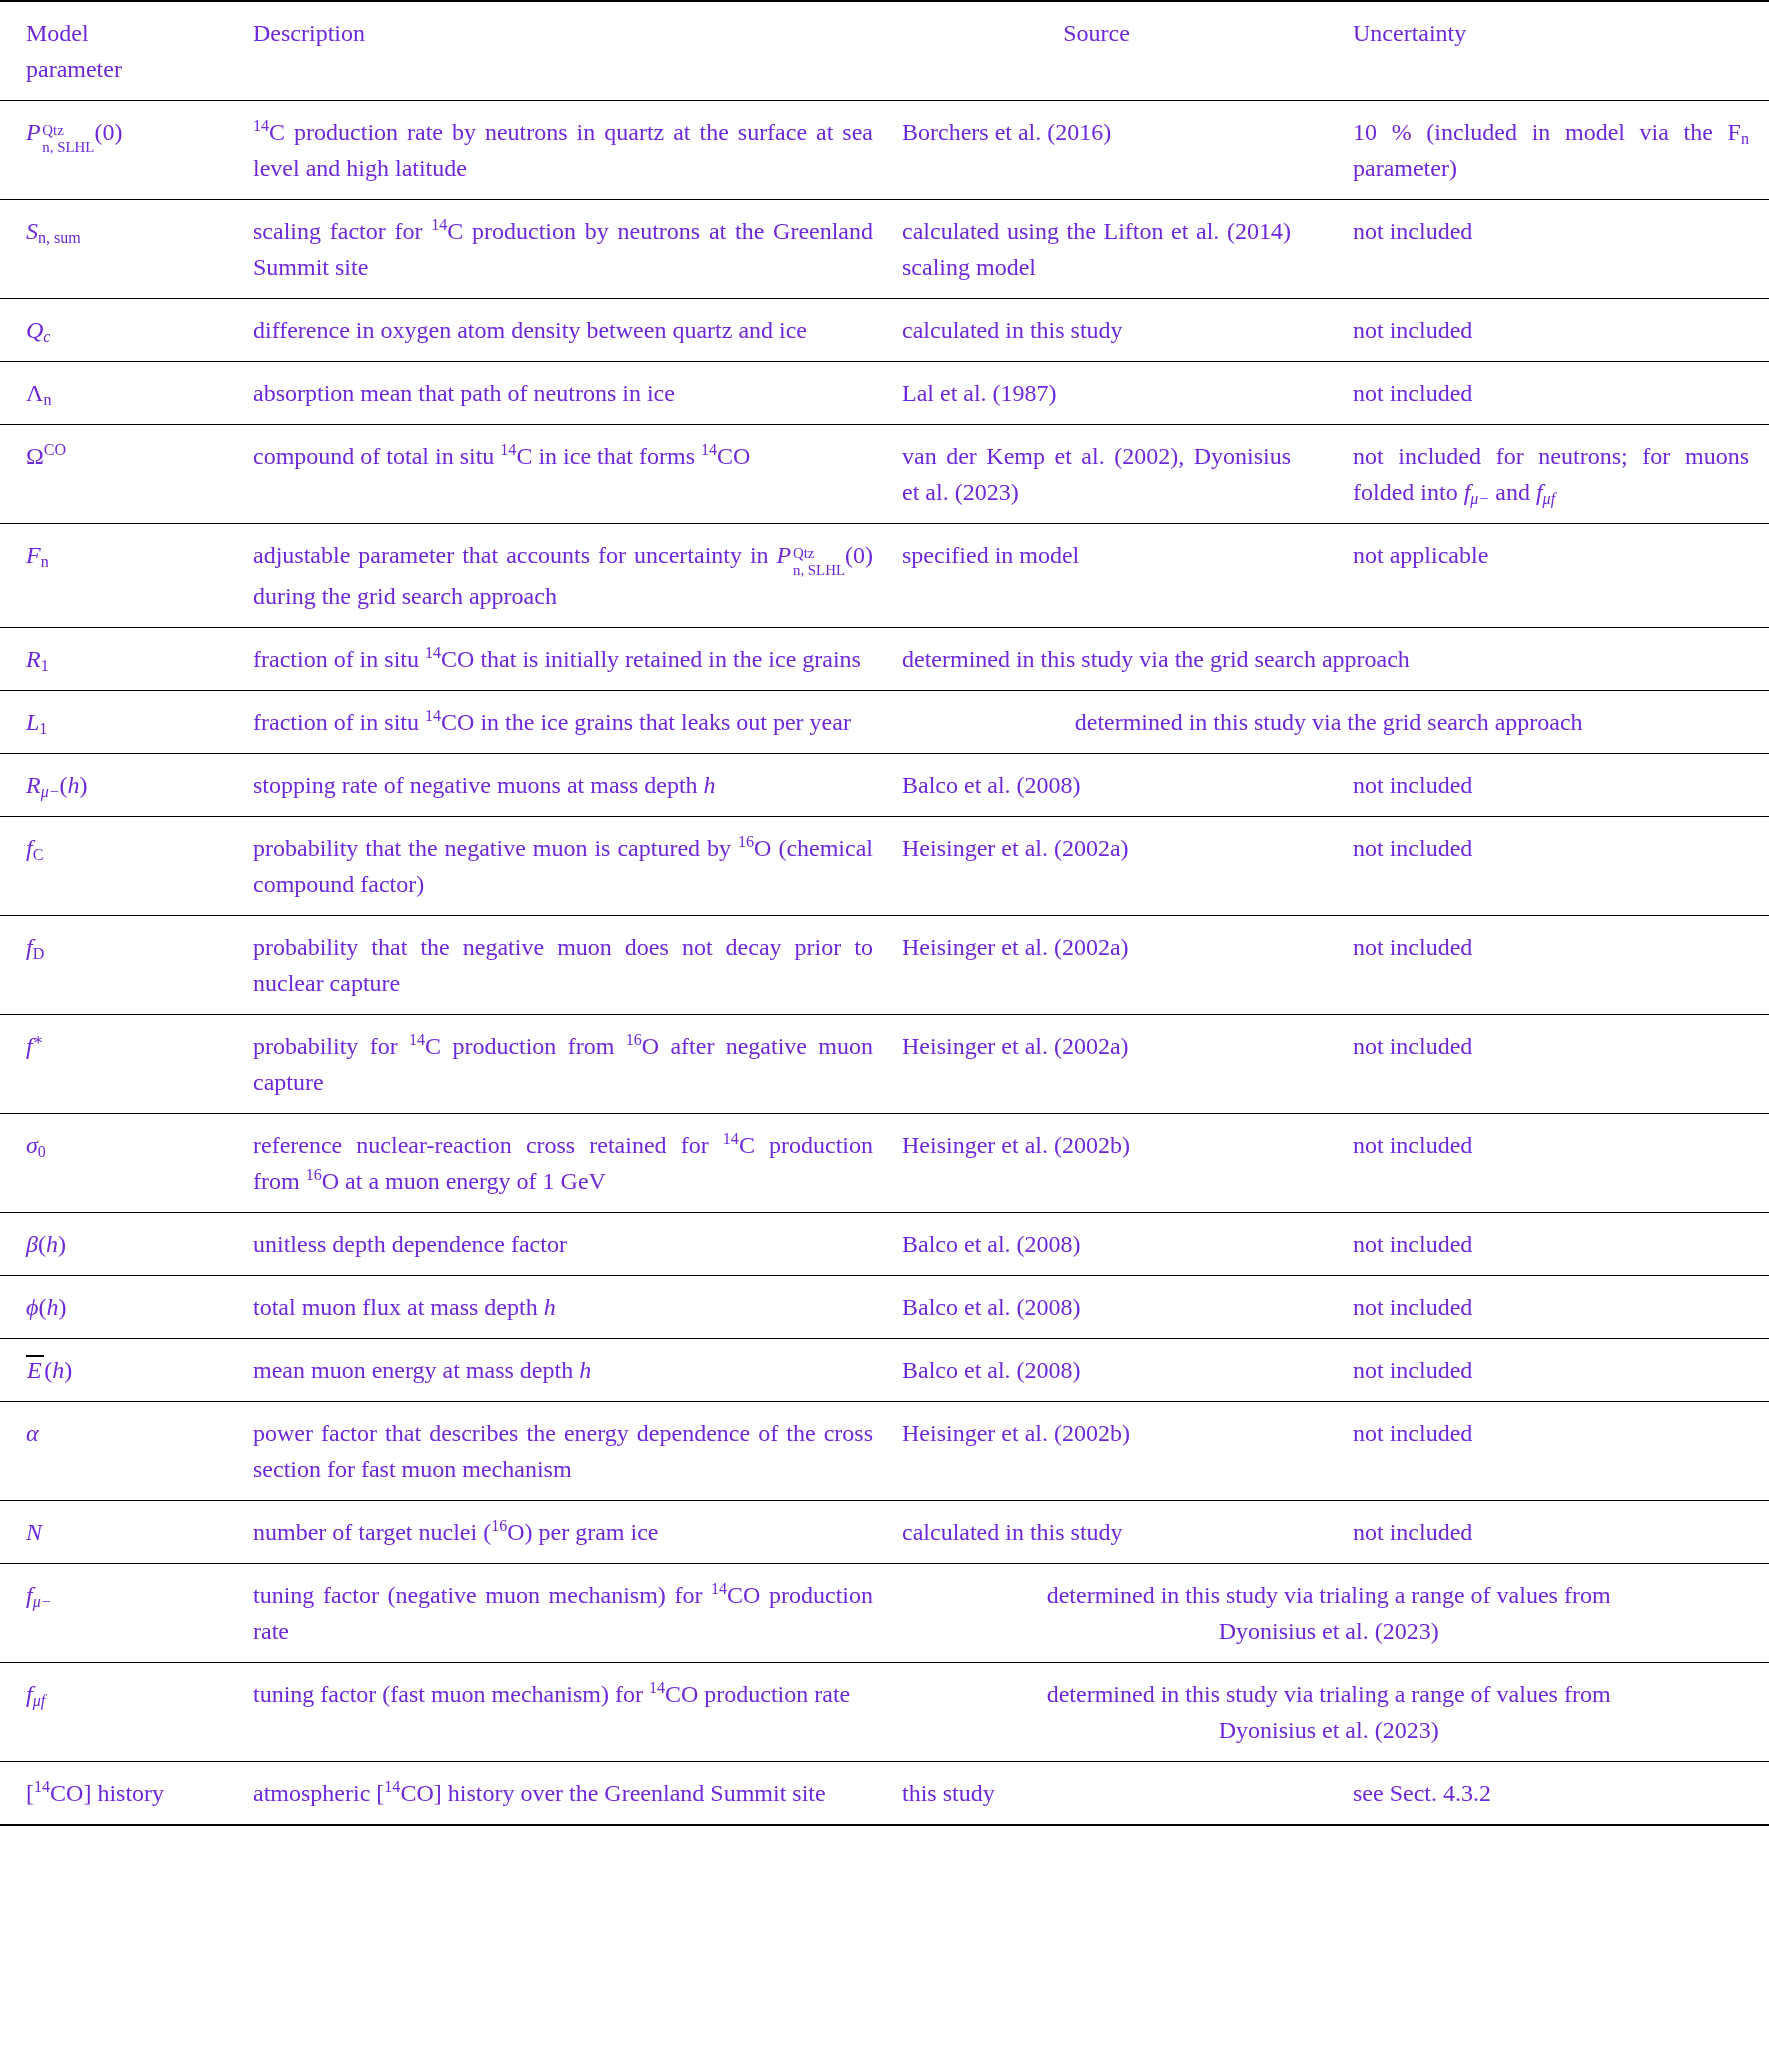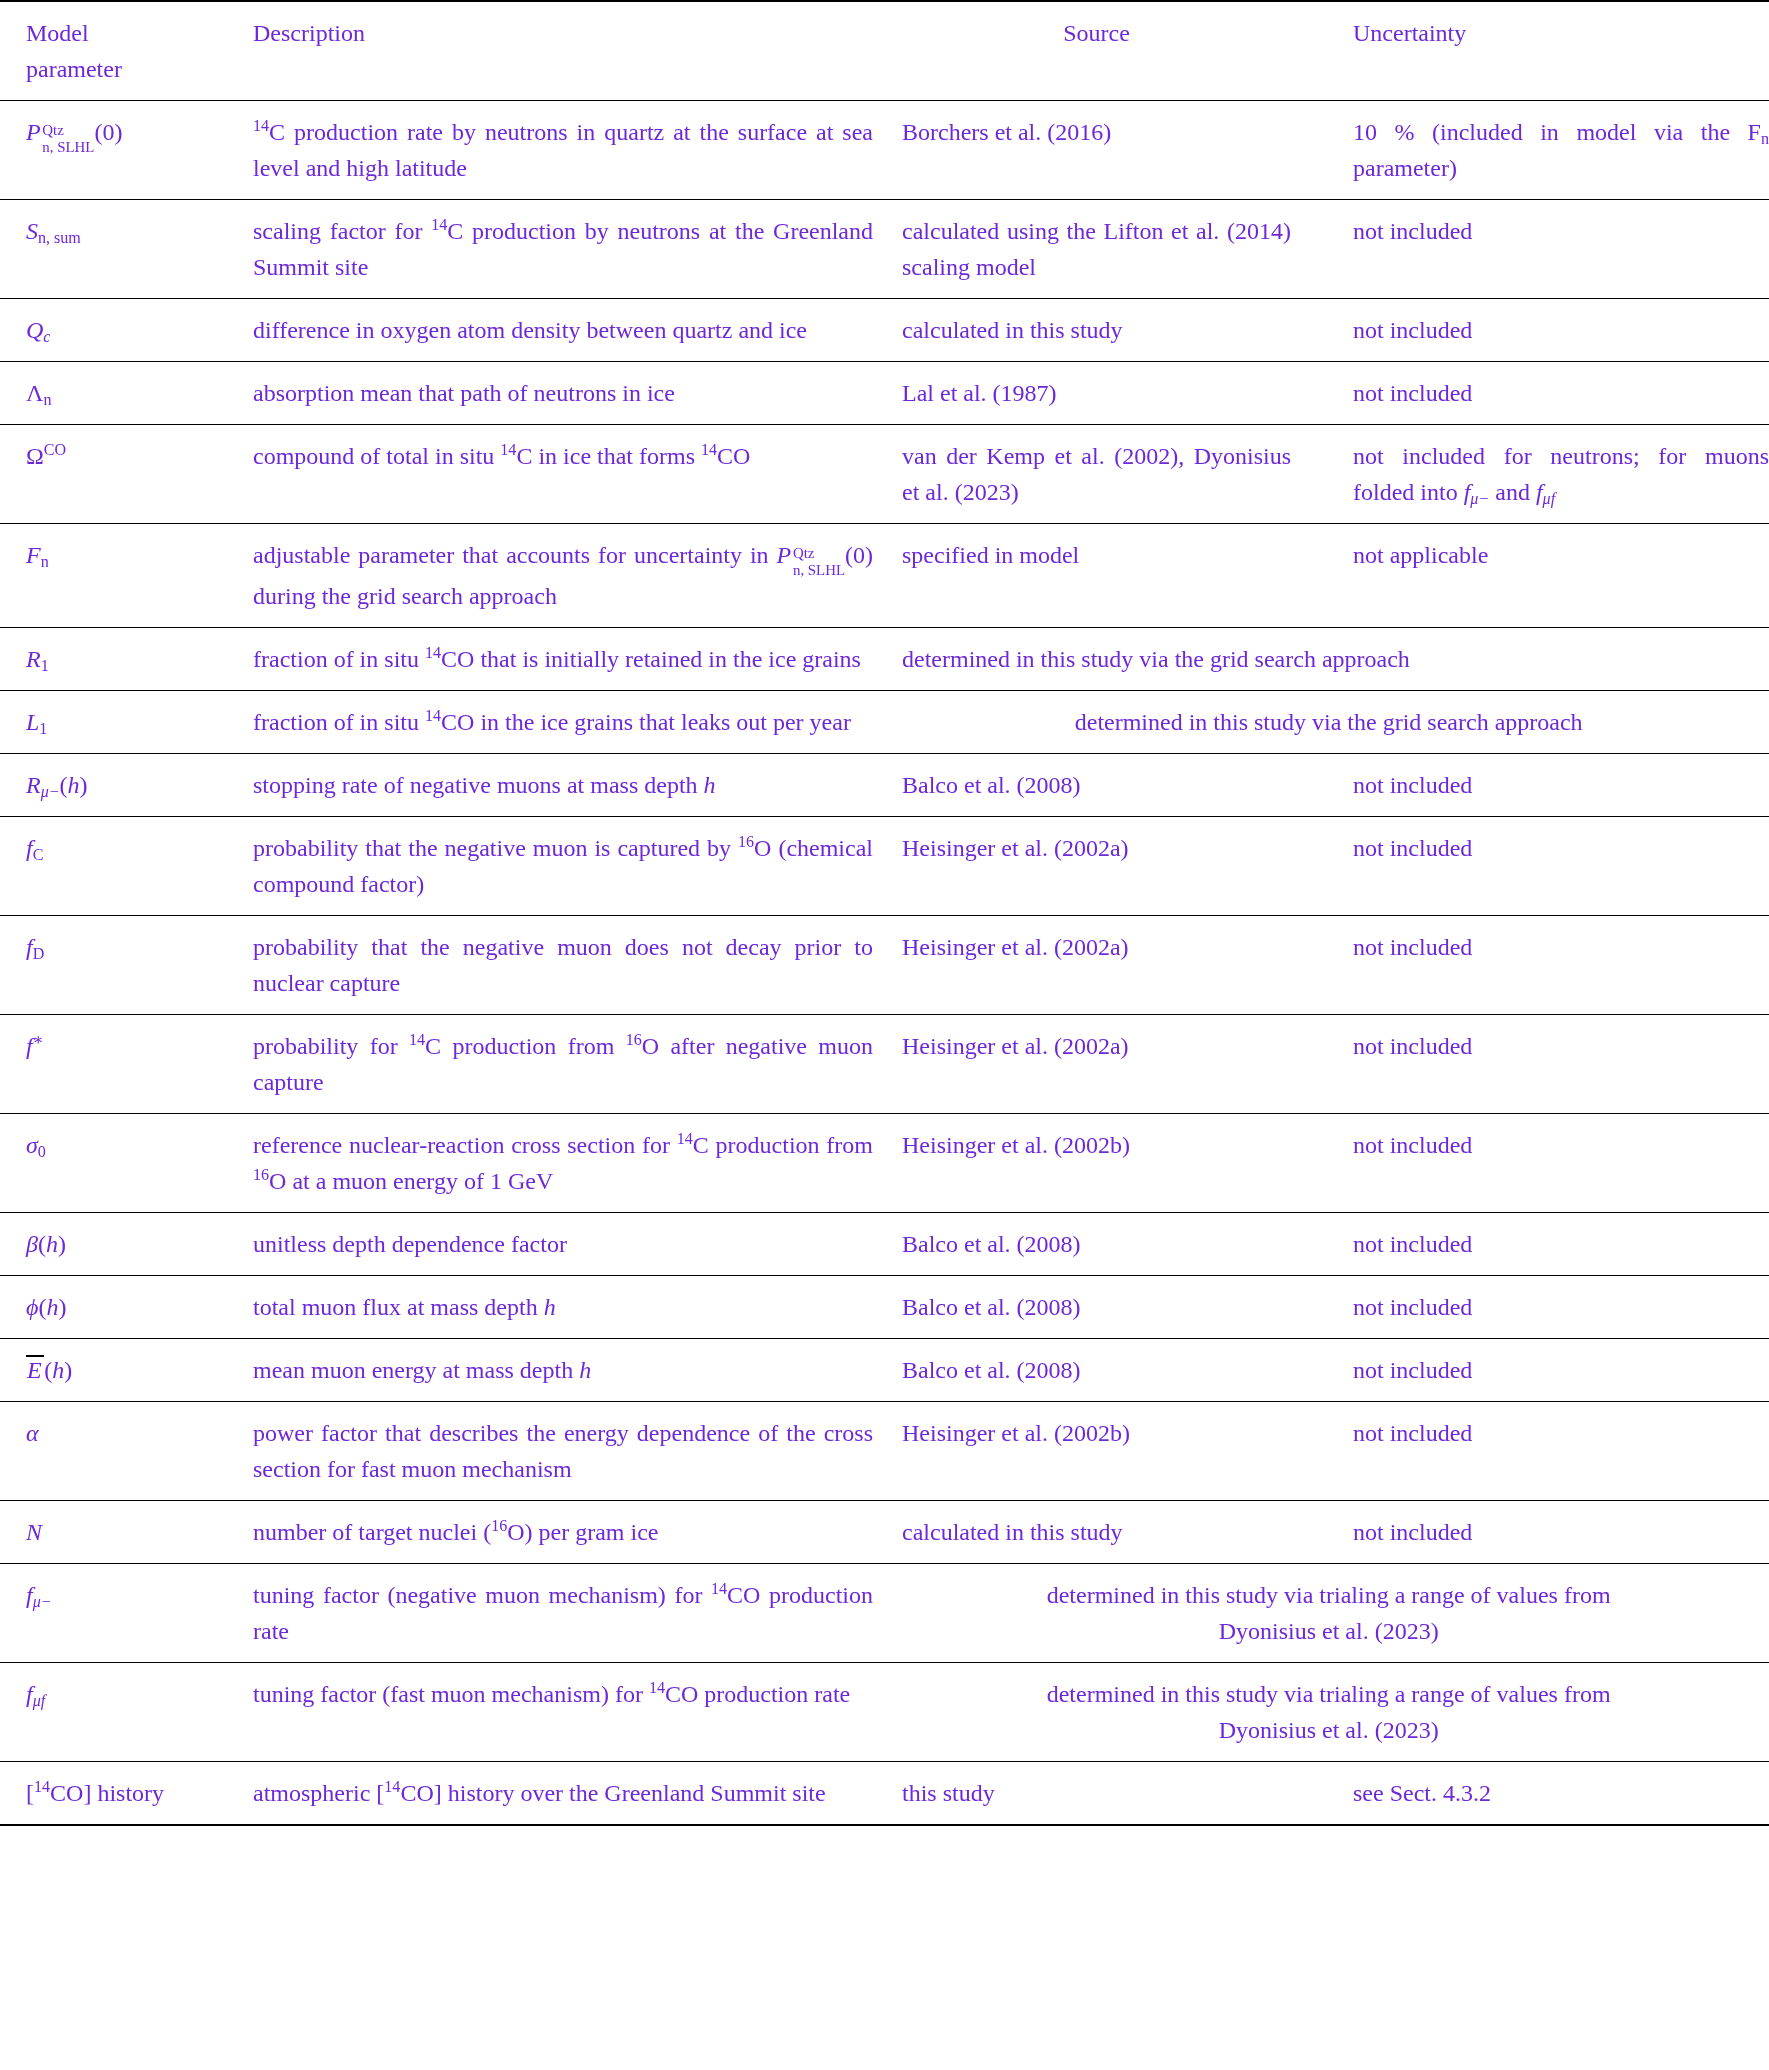--- a/index.html
+++ b/index.html
@@ -20,21 +20,21 @@
     vertical-align: top;
     padding: 13px 0 13px 0;
     font-weight: normal;
     text-align: left;
   }
   .param  { padding-left: 26px; padding-right: 8.6px; }
   .desc   { padding-right: 17px; }
   td.desc { text-align: justify; }
   .source { padding-left: 12px; padding-right: 62px; text-align: center; }
   td.source { text-align: justify; }
-  .uncert { padding-right: 0; }
+  .uncert { padding-right: 20px; }
   td.uncert { text-align: justify; }
   td.merged { padding-left: 12px; padding-right: 13.7px; }
   td.merged.center { text-align: center; }
   td.merged.left { text-align: left; }
   .hdr-narrow { display: block; width: 150px; }
   .i { font-style: italic; }
   sup, .sup {
     font-size: 67%; line-height: 0;
     position: relative; vertical-align: baseline; bottom: 0.55em;
   }
@@ -146,21 +146,21 @@
         <td class="uncert"><span>not included</span></td>
       </tr>
       <tr>
         <td class="param"><span class="i">f</span><span class="sup">∗</span></td>
         <td class="desc"><span>probability for </span><span class="sup">14</span><span>C production from </span><span class="sup">16</span><span>O after negative muon capture</span></td>
         <td class="source"><span>Heisinger et al. (2002a)</span></td>
         <td class="uncert"><span>not included</span></td>
       </tr>
       <tr>
         <td class="param"><span class="i">σ</span><span class="sub">0</span></td>
-        <td class="desc"><span>reference nuclear-reaction cross section for </span><span class="sup">14</span><span>C production from </span><span class="sup">16</span><span>O at a muon energy of 1 GeV</span></td>
+        <td class="desc"><span>reference nuclear-reaction cross retained for </span><span class="sup">14</span><span>C production from </span><span class="sup">16</span><span>O at a muon energy of 1 GeV</span></td>
         <td class="source"><span>Heisinger et al. (2002b)</span></td>
         <td class="uncert"><span>not included</span></td>
       </tr>
       <tr>
         <td class="param"><span class="i">β</span><span>(</span><span class="i">h</span><span>)</span></td>
         <td class="desc"><span>unitless depth dependence factor</span></td>
         <td class="source"><span>Balco et al. (2008)</span></td>
         <td class="uncert"><span>not included</span></td>
       </tr>
       <tr>

